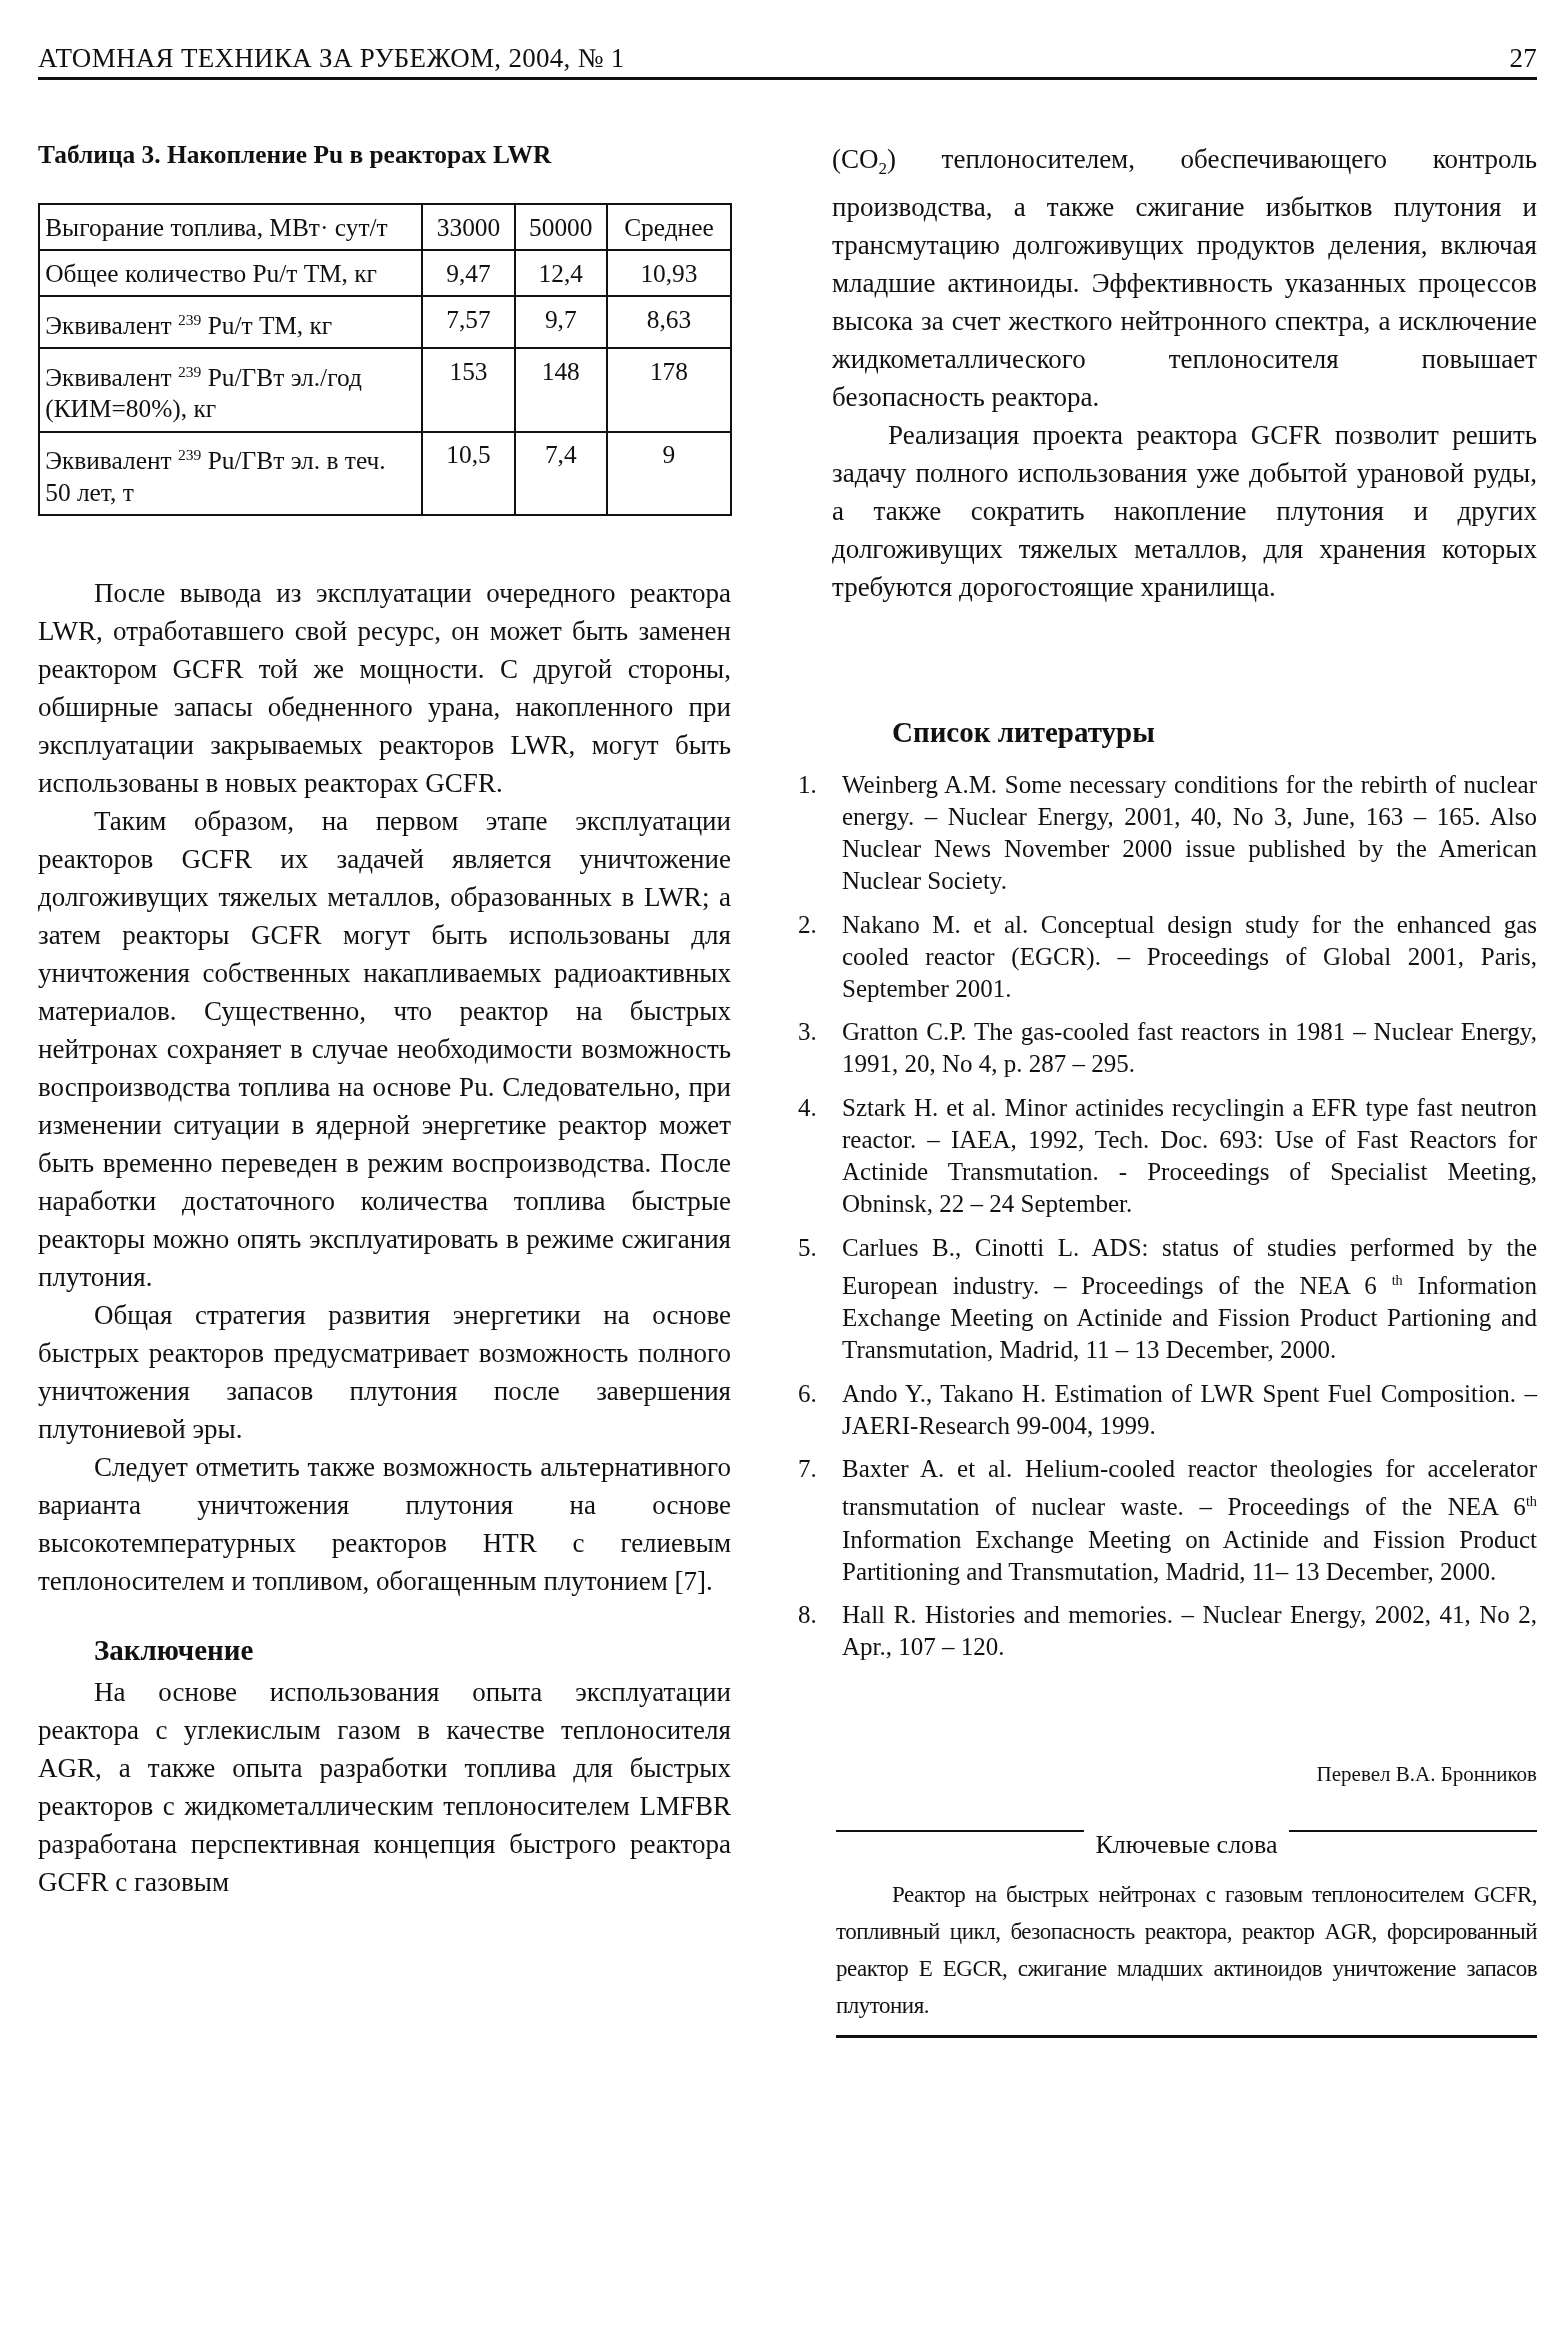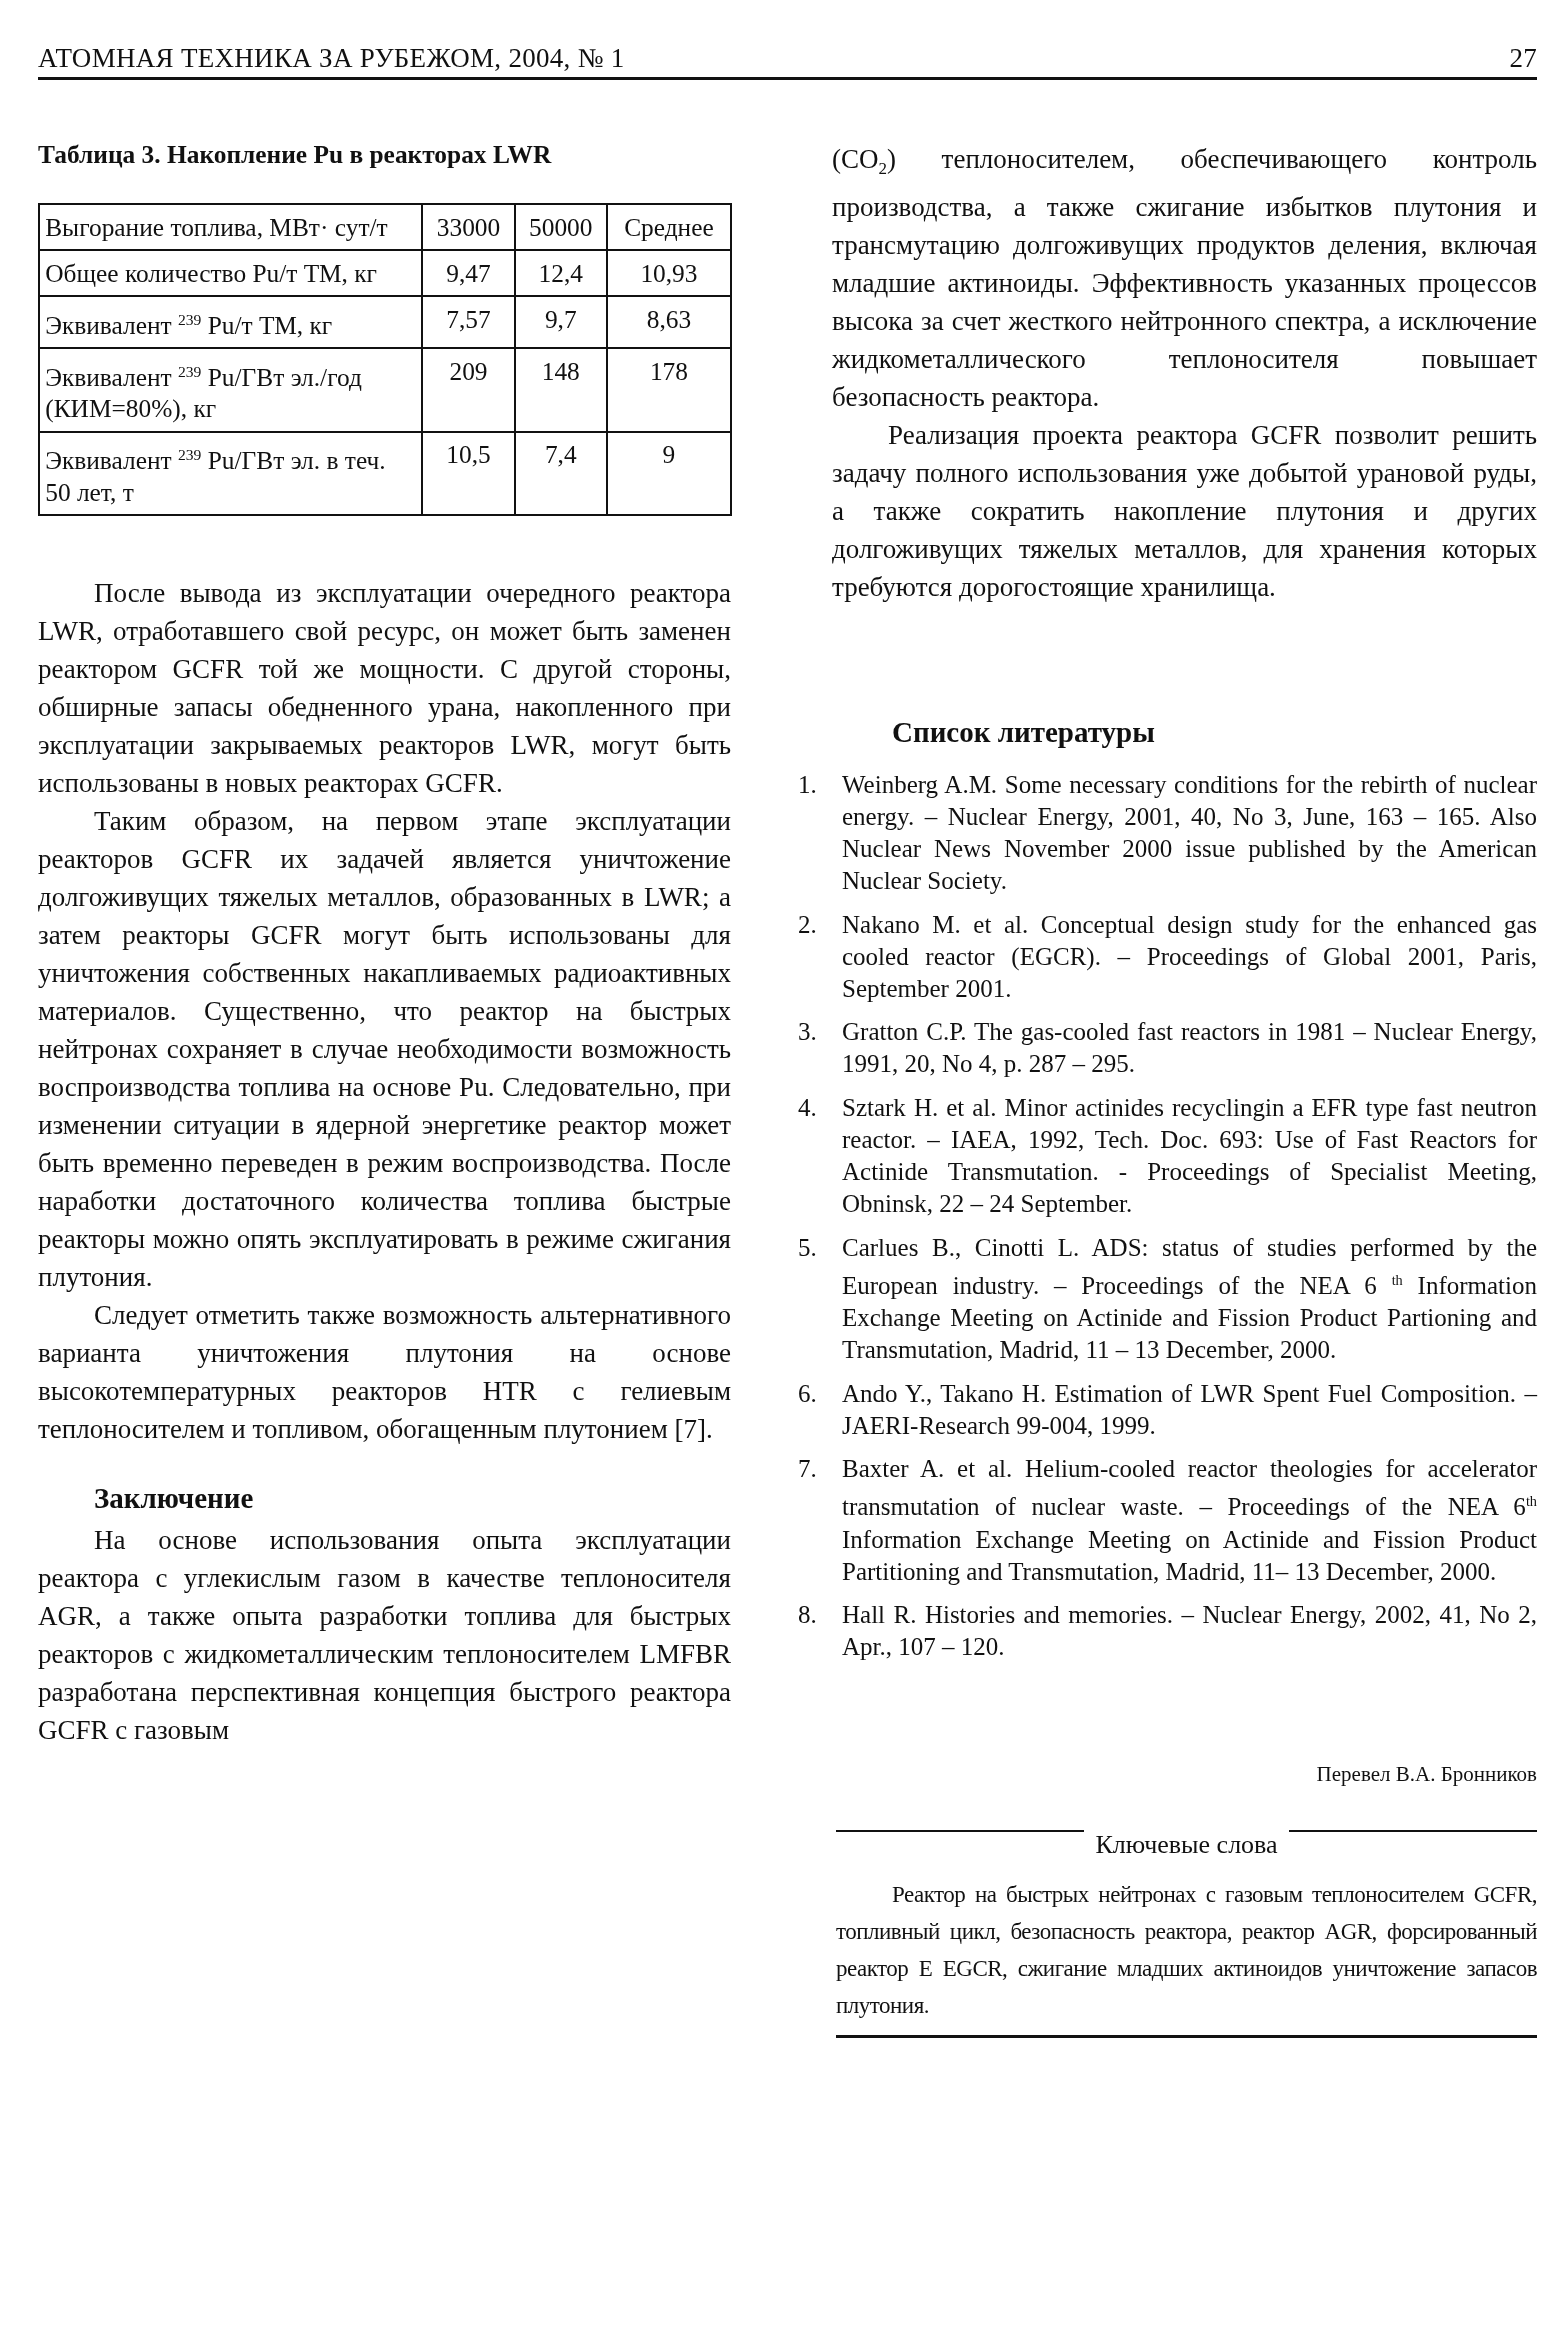--- a/index.html
+++ b/index.html
@@ -76,36 +76,37 @@
     <td class="num">10,93</td>
   </tr>
   <tr>
     <td class="label"><span>Эквивалент </span><sup>239</sup><span> Pu/т ТМ, кг</span></td>
     <td class="num">7,57</td>
     <td class="num">9,7</td>
     <td class="num">8,63</td>
   </tr>
   <tr>
     <td class="label"><span>Эквивалент </span><sup>239</sup><span> Pu/ГВт эл./год (КИМ=80%), кг</span></td>
-    <td class="num">209</td>
+    <td class="num">153</td>
     <td class="num">148</td>
     <td class="num">178</td>
   </tr>
   <tr>
     <td class="label"><span>Эквивалент </span><sup>239</sup><span> Pu/ГВт эл. в теч. 50 лет, т</span></td>
     <td class="num">10,5</td>
     <td class="num">7,4</td>
     <td class="num">9</td>
   </tr>
 </tbody>
   </table>
 
 <div class="left-text body-text">
   <p>После вывода из эксплуатации очередного реактора LWR, отработавшего свой ресурс, он может быть заменен реактором GCFR той же мощности. С другой стороны, обширные запасы обедненного урана, накопленного при эксплуатации закрываемых реакторов LWR, могут быть использованы в новых реакторах GCFR.</p>
   <p>Таким образом, на первом этапе эксплуатации реакторов GCFR их задачей является уничтожение долгоживущих тяжелых металлов, образованных в LWR; а затем реакторы GCFR могут быть использованы для уничтожения собственных накапливаемых радиоактивных материалов. Существенно, что реактор на быстрых нейтронах сохраняет в случае необходимости возможность воспроизводства топлива на основе Pu. Следовательно, при изменении ситуации в ядерной энергетике реактор может быть временно переведен в режим воспроизводства. После наработки достаточного количества топлива быстрые реакторы можно опять эксплуатировать в режиме сжигания плутония.</p>
+  <p>Общая стратегия развития энергетики на основе быстрых реакторов предусматривает возможность полного уничтожения запасов плутония после завершения плутониевой эры.</p>
   <p>Следует отметить также возможность альтернативного варианта уничтожения плутония на основе высокотемпературных реакторов HTR с гелиевым теплоносителем и топливом, обогащенным плутонием [7].</p>
   <div class="section-head">Заключение</div>
   <p>На основе использования опыта эксплуатации реактора с углекислым газом в качестве теплоносителя AGR, а также опыта разработки топлива для быстрых реакторов с жидкометаллическим теплоносителем LMFBR разработана перспективная концепция быстрого реактора GCFR с газовым</p>
 </div>
 
 <div class="right-text body-text">
   <p style="text-indent:0"><span>(CO</span><sub>2</sub><span>) теплоносителем, обеспечивающего контроль производства, а также сжигание избытков плутония и трансмутацию долгоживущих продуктов деления, включая младшие актиноиды. Эффективность указанных процессов высока за счет жесткого нейтронного спектра, а исключение жидкометаллического теплоносителя повышает безопасность реактора.</span></p>
   <p>Реализация проекта реактора GCFR позволит решить задачу полного использования уже добытой урановой руды, а также сократить накопление плутония и других долгоживущих тяжелых металлов, для хранения которых требуются дорогостоящие хранилища.</p>
 </div>
 

